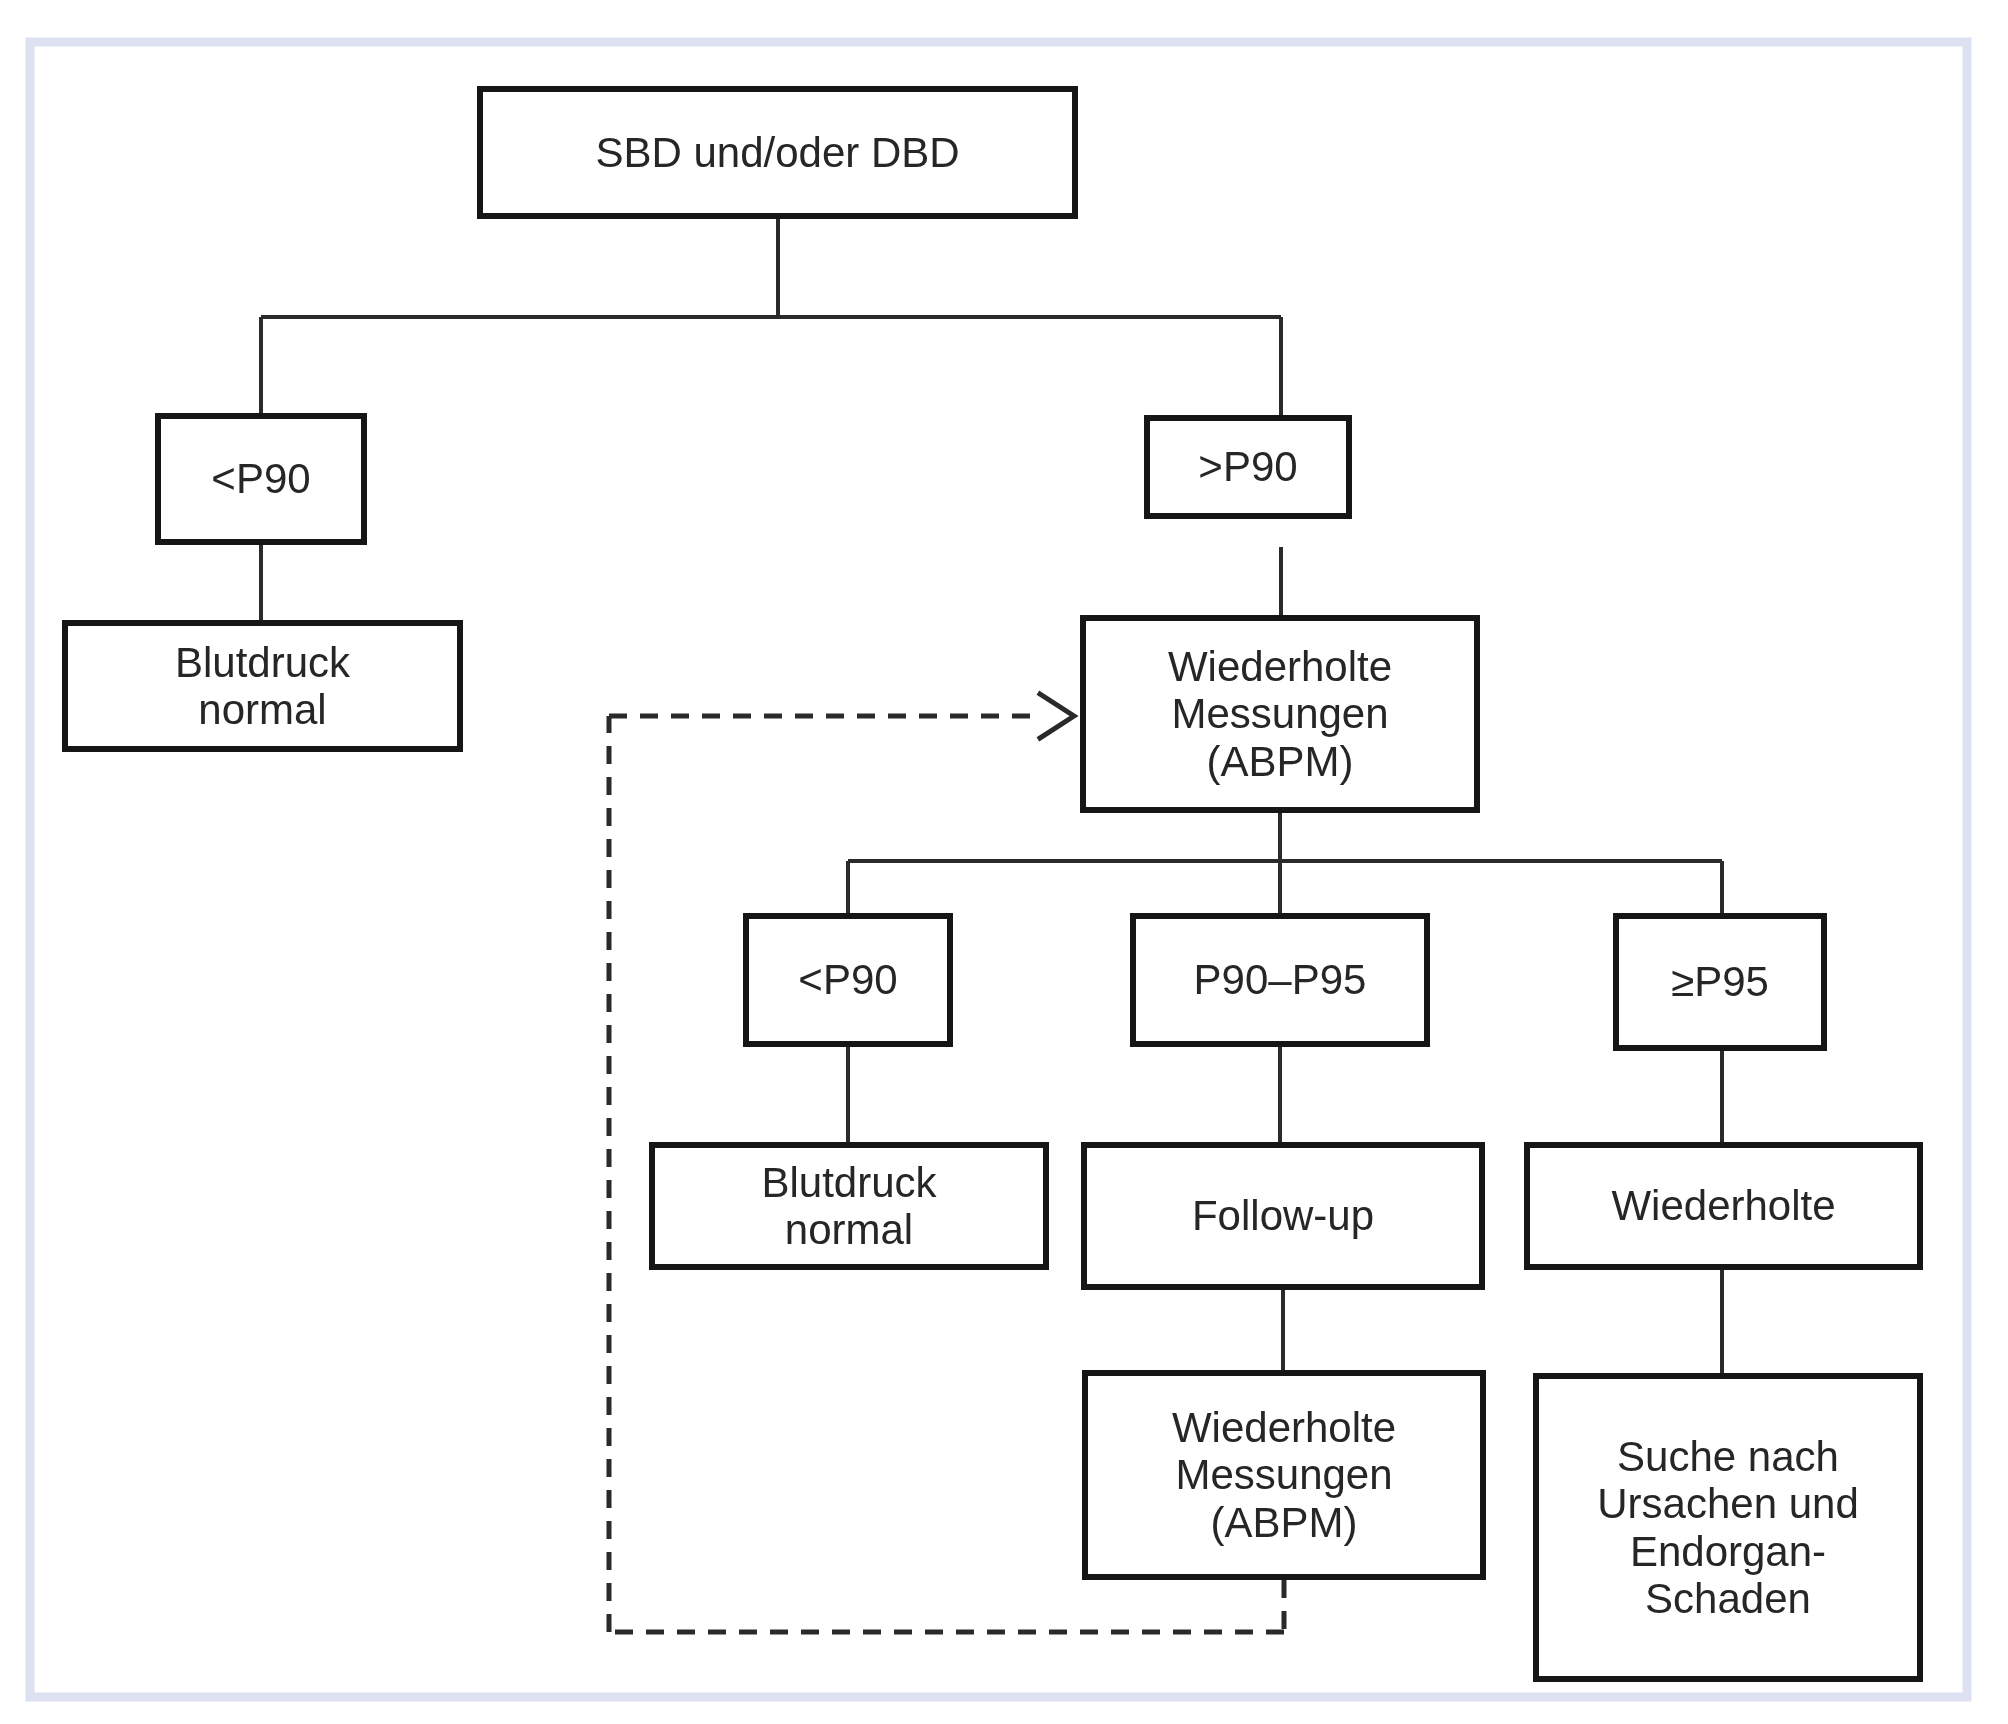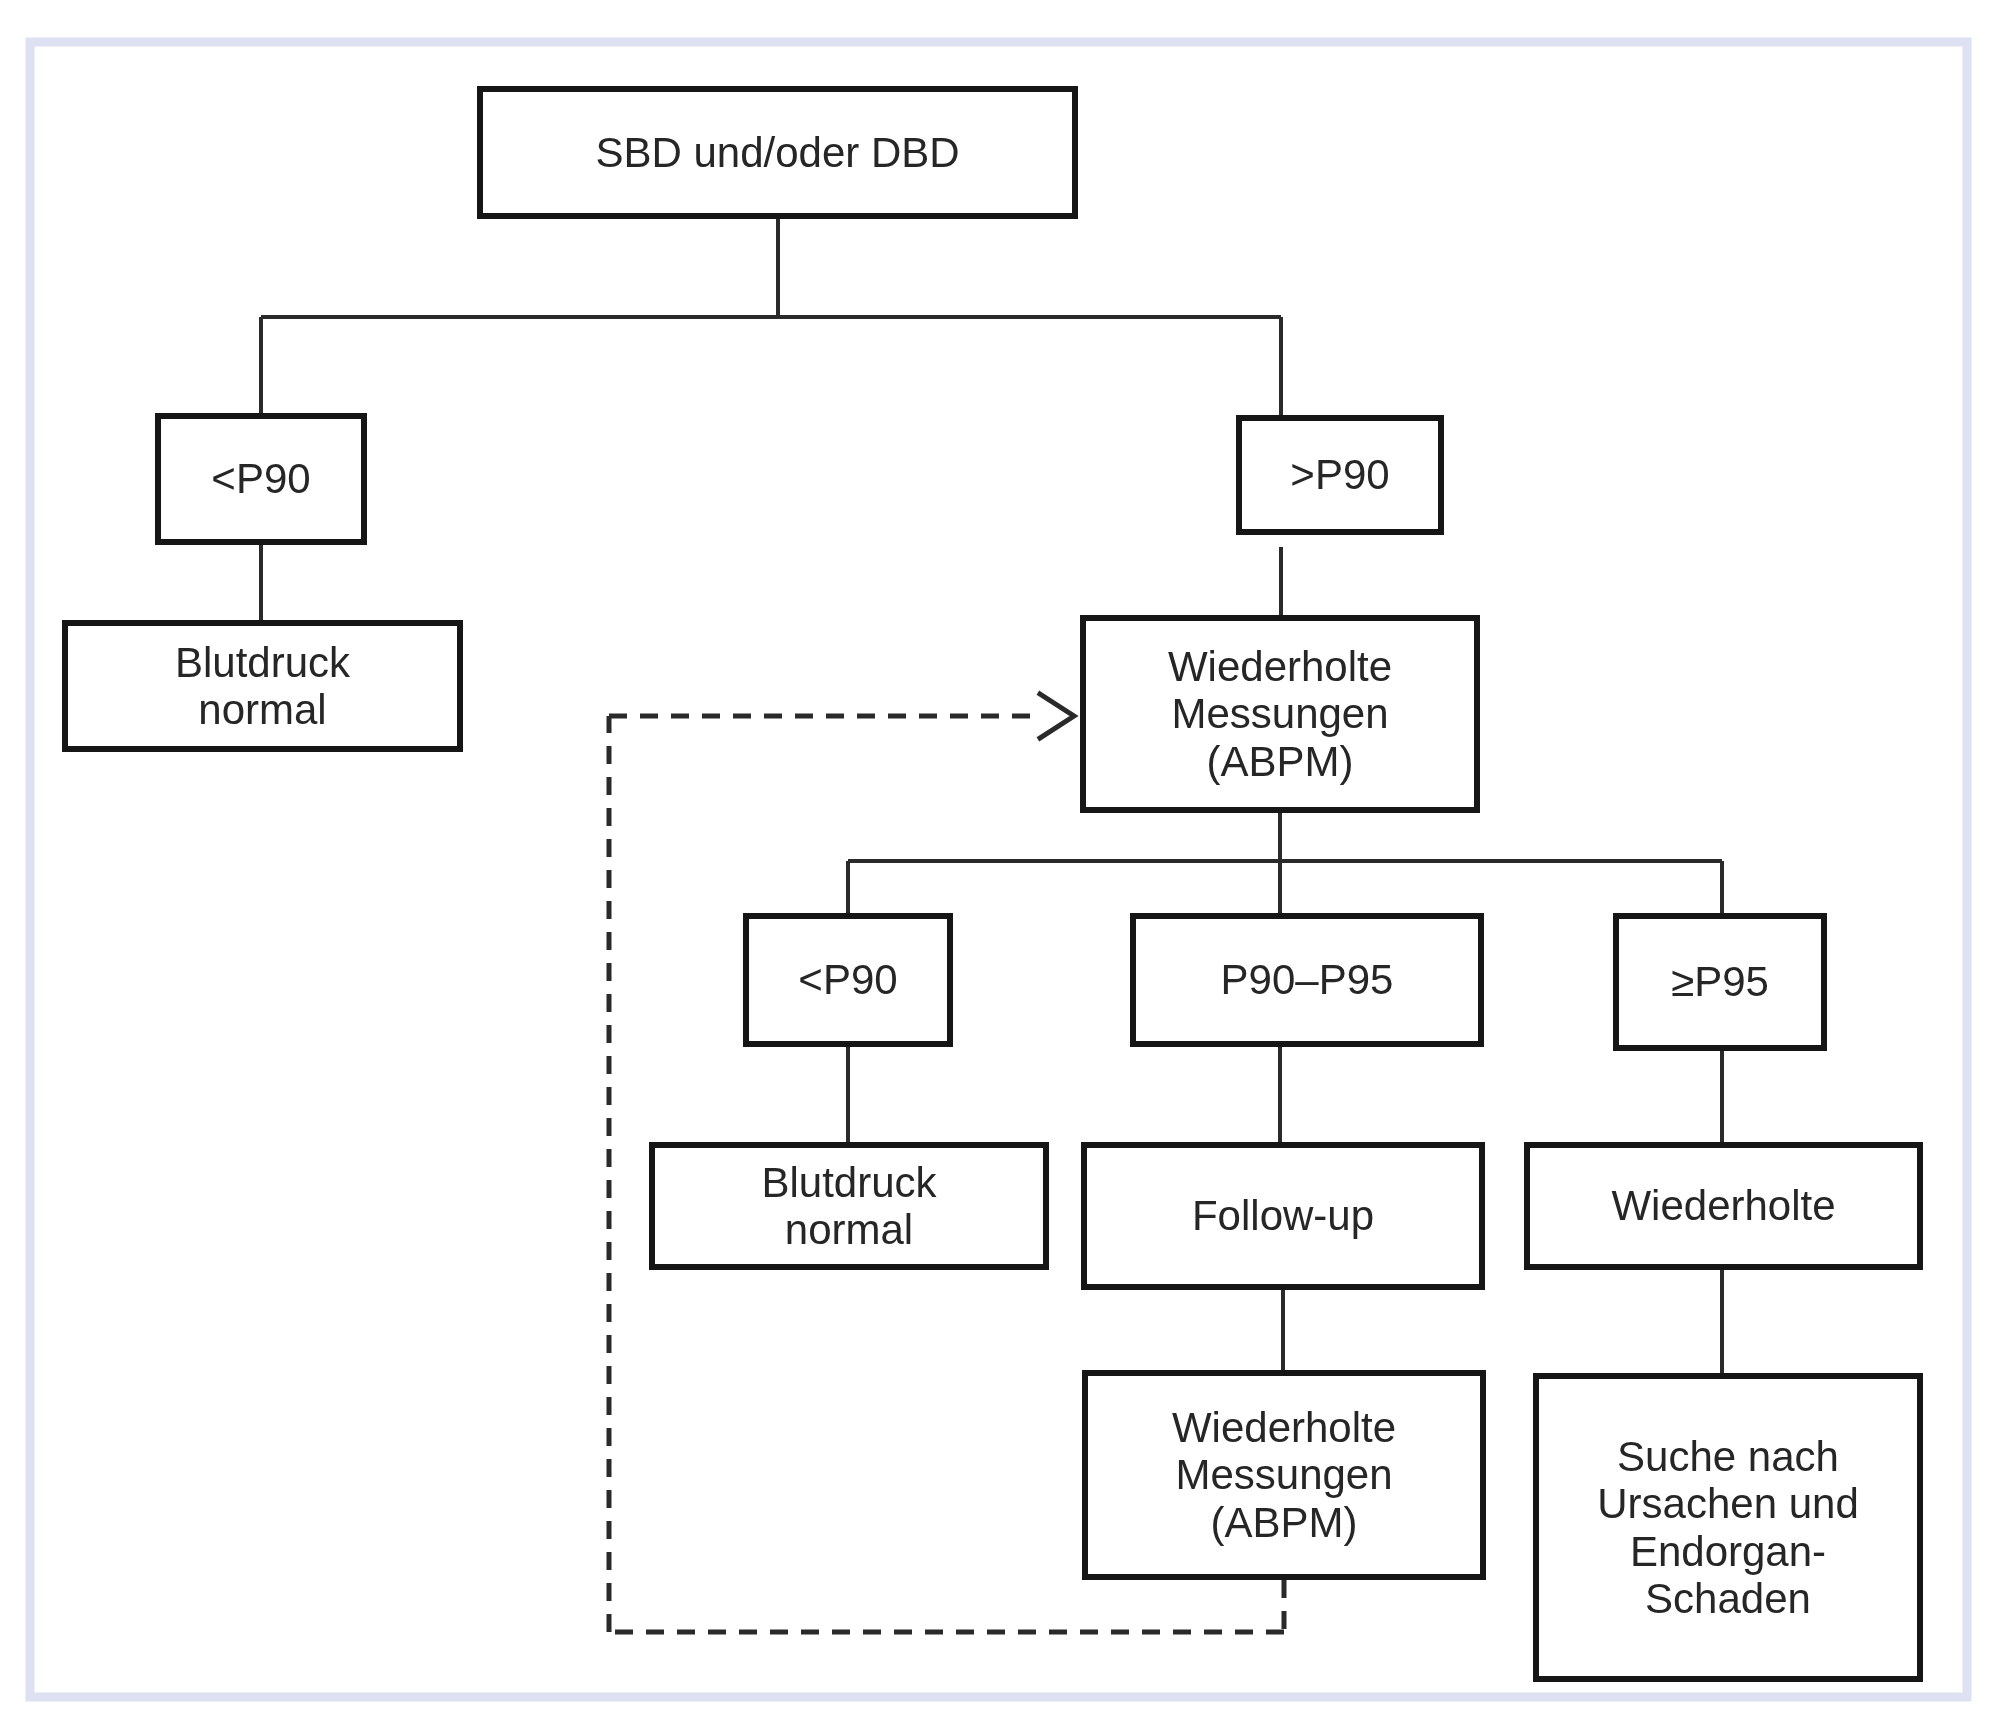--- a/index.html
+++ b/index.html
@@ -37,24 +37,24 @@
     letter-spacing: 0px;
   }
   .node .label {
     white-space: pre-line;
     padding: 0 8px;
   }
   
   #n-root      { left:  477px; top:   86px; width: 601px; height: 133px; }
   #n-lt90a     { left:  155px; top:  413px; width: 212px; height: 132px; }
   #n-bpn1      { left:   62px; top:  620px; width: 401px; height: 132px; }
-  #n-gt90      { left: 1236px; top:  415px; width: 208px; height: 120px; }
+  #n-gt90      { left: 1144px; top:  415px; width: 208px; height: 104px; }
   #n-abpm1     { left: 1080px; top:  615px; width: 400px; height: 198px; }
   #n-lt90b     { left:  743px; top:  913px; width: 210px; height: 134px; }
-  #n-p90p95    { left: 1130px; top:  913px; width: 354px; height: 134px; }
+  #n-p90p95    { left: 1130px; top:  913px; width: 300px; height: 134px; }
   #n-gep95     { left: 1613px; top:  913px; width: 214px; height: 138px; }
   #n-bpn2      { left:  649px; top: 1142px; width: 400px; height: 128px; }
   #n-followup  { left: 1081px; top: 1142px; width: 404px; height: 148px; }
   #n-hyper     { left: 1524px; top: 1142px; width: 399px; height: 128px; }
   #n-abpm2     { left: 1082px; top: 1370px; width: 404px; height: 210px; }
   #n-suche     { left: 1533px; top: 1373px; width: 390px; height: 309px; }
 </style>
 </head>
 <body>
 

